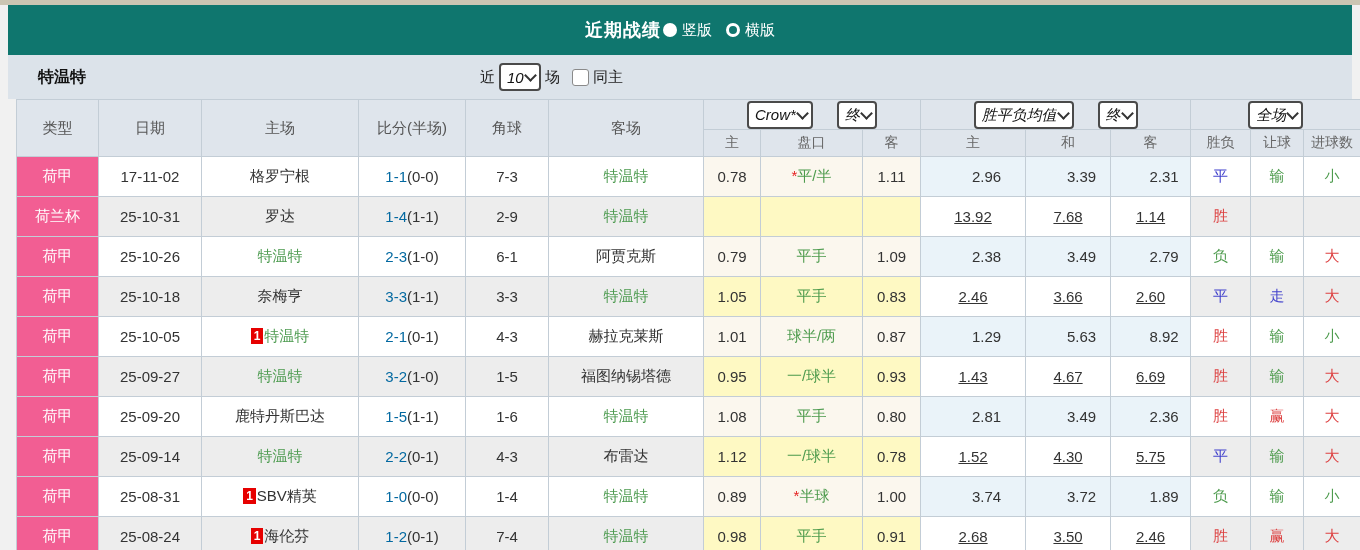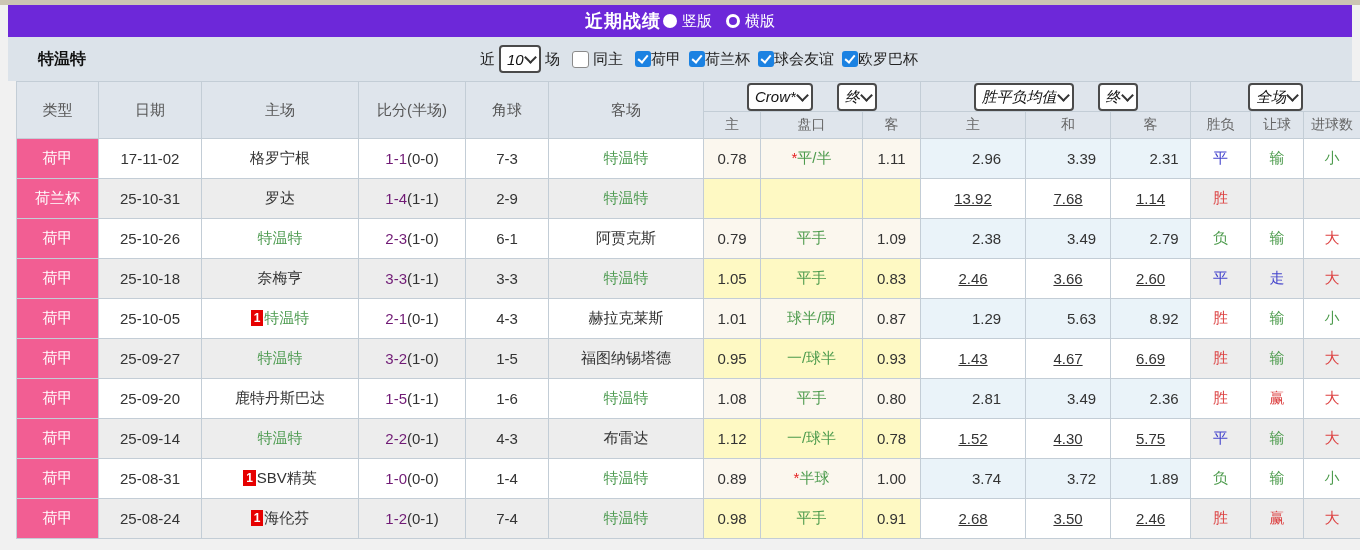--- a/index.html
+++ b/index.html
@@ -4,21 +4,21 @@
 <style>
   html,body{margin:0;padding:0;}
   body{
     width:1360px;height:550px;overflow:hidden;
     background:#f1f1f1;
     font-family:"Liberation Sans","DejaVu Sans",sans-serif;
     -webkit-font-smoothing:antialiased;
   }
   .top-strip{height:5px;background:#cbc5b3;}
   .titlebar{
-    margin:0 8px;height:32px;background:#6d28d9;color:#fff;
+    margin:0 8px;height:50px;background:#0f766e;color:#fff;
     display:flex;align-items:center;justify-content:center;
   }
   .titlebar .title{font-weight:bold;font-size:18px;letter-spacing:1px;}
   .radio{display:inline-block;width:14px;height:14px;border-radius:50%;box-sizing:border-box;cursor:pointer;}
   .radio.sel{background:#fff;margin-left:2px;}
   .radio.unsel{border:3px solid #fff;background:transparent;margin-left:14px;}
   .radio-label{font-size:15px;margin-left:5px;font-family:Liberation Mono, monospace;}
   .filterbar{
     margin:0 8px;height:44px;background:#dce3ea;position:relative;
     font-size:15px;color:#222;
@@ -52,21 +52,21 @@
   tbody tr.even{background:#ededed;}
   td.type-cell{background:#f25e93;color:#fff;}
   tr.odd td.cream{background:#fbf7ee;}
   tr.even td.cream{background:#fef9c3;}
   tr.odd td.lblue{background:#eaf3f9;padding-left:27px;}
   tr.even td.lblue{background:#ffffff;text-decoration:underline;}
   .c-red{color:#dd4343;}
   .c-blue{color:#4343cc;}
   .c-green{color:#4d9b4d;}
   .c-team{color:#4d9b50;}
-  .score-main{color:#701a75;}
+  .score-main{color:#0369a1;}
   .star{color:#e42222;}
   .badge{display:inline-block;background:#e60000;color:#fff;font-size:12px;font-weight:bold;line-height:16px;padding:0 3px;margin-right:1px;vertical-align:1px;}
 </style>
 </head>
 <body>
 
 <div class="top-strip"></div>
 
 <div class="titlebar">
   <span class="title">近期战绩</span>
@@ -80,21 +80,20 @@
   <div class="team-title">特温特</div>
   <div class="filters">
     <span>近</span>
     <span class="dd">
       <select><option>10</option></select>
       <i class="chev"></i>
     </span>
     <span>场</span>
     <span class="cb un gap-l"></span>
     <span>同主</span>
-    <span id="league-filters"><span class="cb checked gap-l"></span><span>荷甲</span><span class="cb checked gap-l"></span><span>荷兰杯</span><span class="cb checked gap-l"></span><span>球会友谊</span><span class="cb checked gap-l"></span><span>欧罗巴杯</span></span>
   </div>
 </div>
 
 <table>
   <colgroup>
     <col style="width:82px">
       <col style="width:103px">
       <col style="width:157px">
     <col style="width:107px">
       <col style="width:83px">

